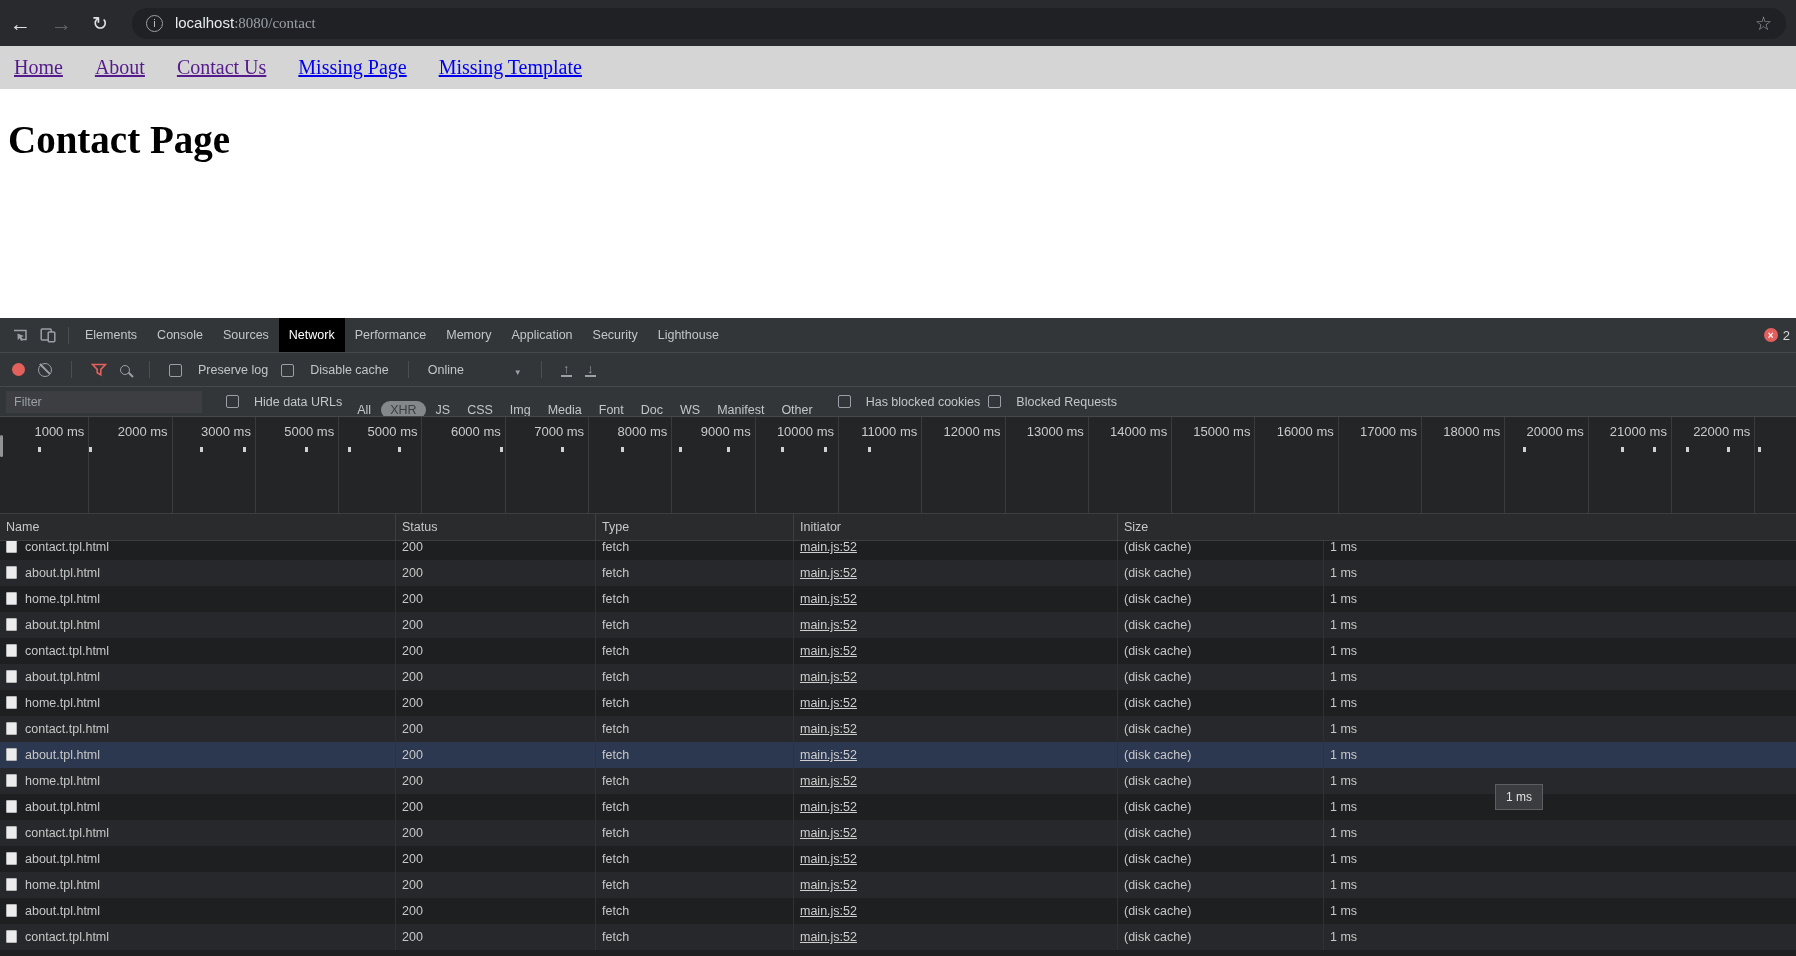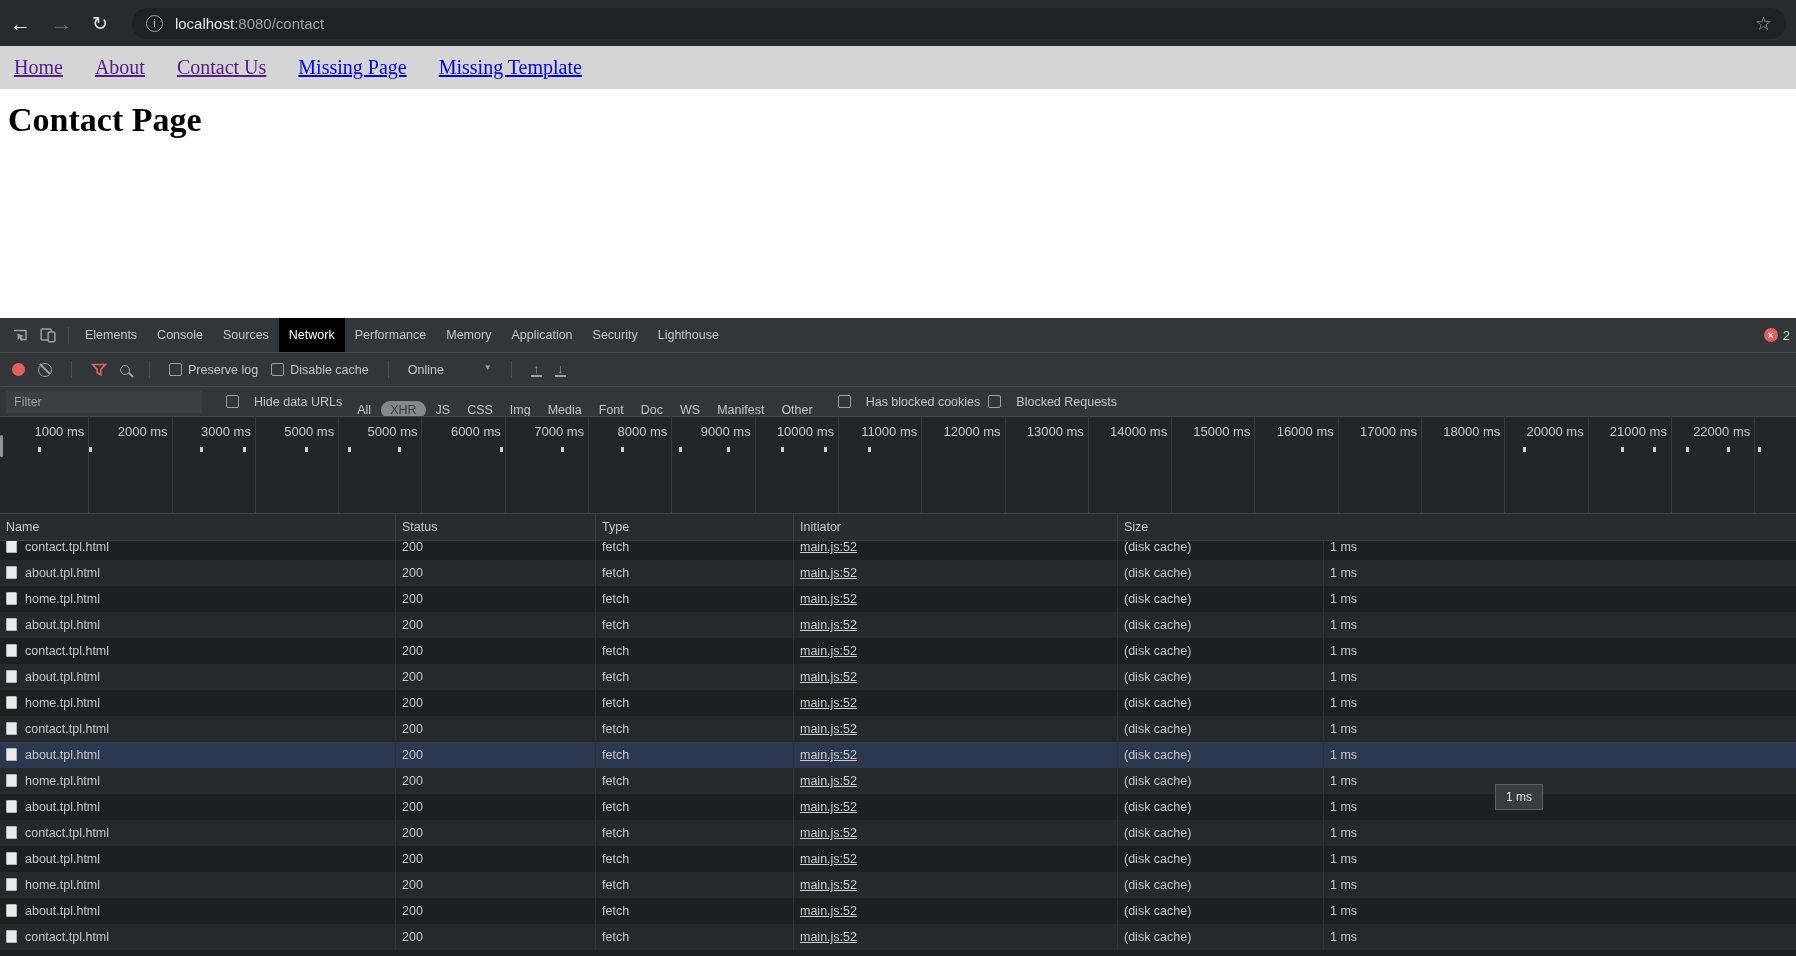--- a/index.html
+++ b/index.html
@@ -21,34 +21,34 @@
     flex:1; height:31px; background:#1f2124; border-radius:16px;
     display:flex; align-items:center; padding:0 14px; gap:12px; margin-left:4px;
   }
   .info-circle {
     width:17px; height:17px; border:1.5px solid #9aa0a6; border-radius:50%;
     color:#bdc1c6; font-size:11px; display:flex; align-items:center; justify-content:center;
     flex:none;
   }
   .url { font-size:15px; white-space:nowrap; flex:1; }
   .url .host { color:#e8eaed; }
-  .url .rest { color:#9aa0a6; }
+  .url .rest { color:#9aa0a6;font-family:Liberation Serif, serif; }
   .star { color:#9aa0a6; font-size:19px; }
 
   
   .page-nav {
     height:43px; background:#d5d5d5; display:flex; align-items:center;
     padding-left:14px; gap:32px; font-family:"Liberation Serif", serif; font-size:20px;
   }
   .plink { color:#0000ee; text-decoration:underline; cursor:pointer; }
   .plink.visited { color:#551a8b; }
   .page-body { height:229px; background:#ffffff; }
   .page-body h1 {
-    margin:0; padding:12px 0 0 8px; font-family:"Liberation Serif", serif;
-    font-size:34px; font-weight:bold; color:#000;
+    margin:0; padding:28px 0 0 8px; font-family:"Liberation Serif", serif;
+    font-size:39px; font-weight:bold; color:#000;
   }
 
   
   .devtools { height:638px; background:#242527; color:#c3c6c9; font-size:12.5px; }
 
   .dt-tabbar {
     height:34px; background:#333639; display:flex; align-items:center; padding-left:6px;
   }
   .ti { width:28px; display:flex; align-items:center; justify-content:center; cursor:pointer; }
   .hairline { width:1px; height:17px; background:#4b4e51; margin:0 6px; flex:none; }
@@ -79,21 +79,21 @@
   }
   .icon-search { width:10px; height:10px; border:1.5px solid #9aa0a6; border-radius:50%; position:relative; flex:none; cursor:pointer; }
   .icon-search::after {
     content:""; position:absolute; left:7px; top:8px; width:6px; height:1.6px;
     background:#9aa0a6; transform:rotate(45deg);
   }
   .cb {
     width:13px; height:13px; border:1.5px solid #9aa0a6; border-radius:2px;
     display:inline-block; flex:none; cursor:pointer;
   }
-  .tb-item { display:flex; align-items:flex-start; gap:6px; }
+  .tb-item { display:flex; align-items:flex-end; gap:16px; }
   .caret { color:#9aa0a6; font-size:8px; margin-left:34px; }
   .udicon { display:flex; flex-direction:column; align-items:center; cursor:pointer; }
   .udicon .ar { color:#9aa0a6; font-size:13px; line-height:11px; font-weight:bold; }
   .udicon .bar { width:11px; height:2px; background:#9aa0a6; margin-top:1px; }
 
   .dt-filterbar {
     height:30px; background:#333639; border-top:1px solid #47484a;
     display:flex; align-items:center; padding-left:6px; gap:8px;
   }
   .filter-input {

